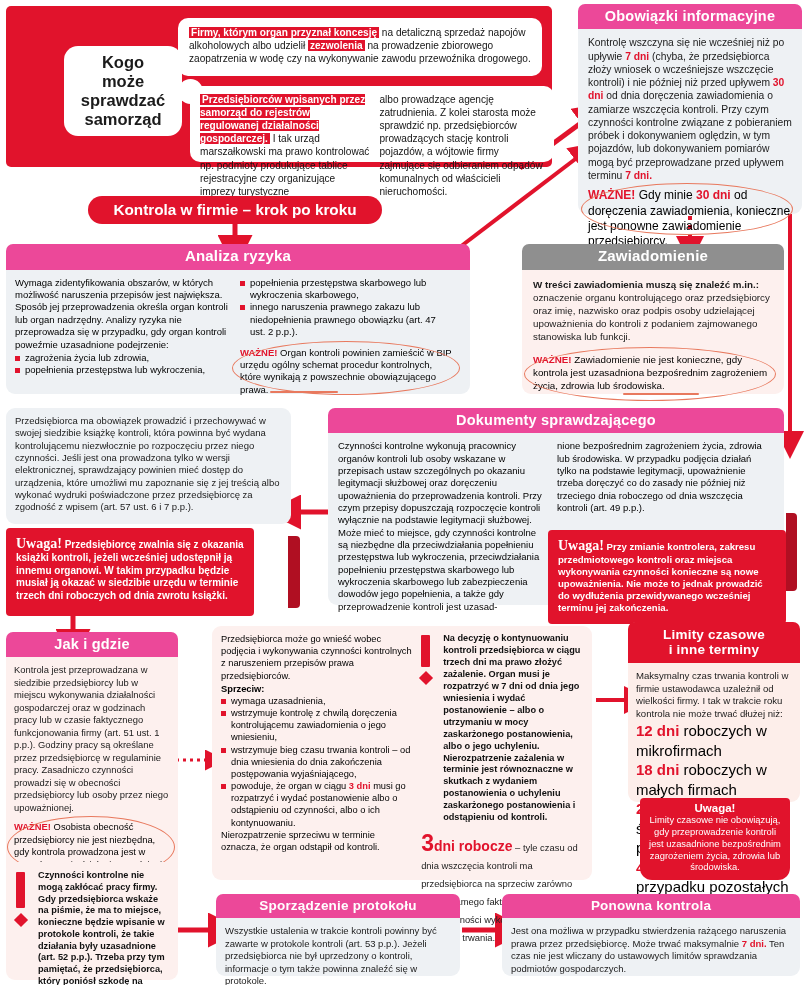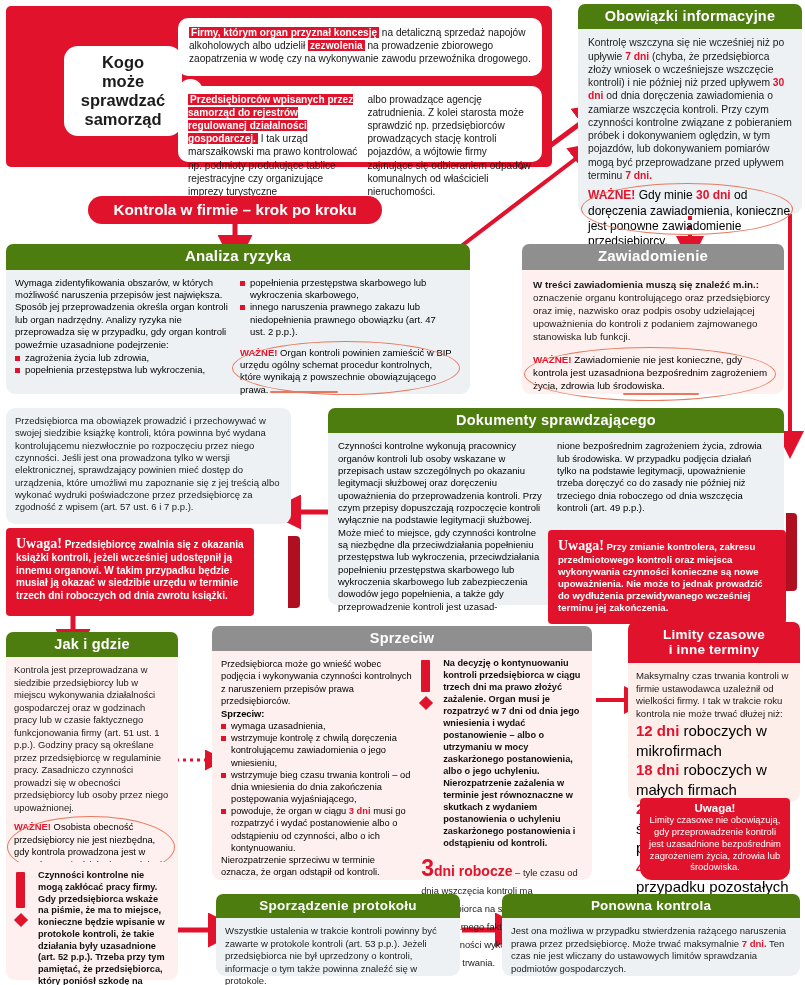--- a/index.html
+++ b/index.html
@@ -12,21 +12,21 @@
   #page { position: relative; width: 805px; height: 985px; }
 
   
   .card {
     position: absolute;
     background: #eef1f4;
     border-radius: 9px;
     overflow: visible;
   }
   .card-hd {
-    background: #4d7c0f;
+    background: #ec4899;
     color: #ffffff;
     font-weight: bold;
     text-align: center;
     border-radius: 7px 7px 0 0;
     letter-spacing: .2px;
     line-height: 1.12;
   }
   .card-hd.gray { background: #8f8f8f; }
   .card-hd.red  { background: #e1132c; border-radius: 7px 7px 0 0; }
   .card-bd {
@@ -150,21 +150,21 @@
 może
 sprawdzać
 samorząd</span>
     </div>
     <div id="kogo-dot"></div>
 
     <div class="white-box" style="left:172px; top:12px; width:364px; height:58px;">
       <span class="hl">Firmy, którym organ przyznał koncesję</span><span> na detaliczną sprzedaż napojów alkoholowych albo udzielił </span><span class="hl">zezwolenia</span><span> na prowadzenie zbiorowego zaopatrzenia w wodę czy na wykonywanie zawodu przewoźnika drogowego.</span>
     </div>
 
-    <div class="white-box" style="left:172px; top:80px; width:364px; height:76px; padding:7px 10px;">
+    <div class="white-box" style="left:184px; top:80px; width:364px; height:76px; padding:7px 10px;">
       <div style="display:flex; gap:9px;">
         <div style="width:176px;">
           <span class="hl">Przedsiębiorców wpisanych przez samorząd do rejestrów regulowanej działalności gospodarczej.</span><span> I tak urząd marszałkowski ma prawo kontrolować np. podmioty produkujące tablice rejestracyjne czy organizujące imprezy turystyczne</span>
         </div>
         <div style="width:170px;">albo prowadzące agencję zatrudnienia. Z kolei starosta może sprawdzić np. przedsiębiorców prowadzących stację kontroli pojazdów, a wójtowie firmy zajmujące się odbieraniem odpadów komunalnych od właścicieli nieruchomości.</div>
       </div>
     </div>
   </div>
 
   <div class="card" style="left:578px; top:4px; width:224px; height:210px; background:#eef1f4;">
@@ -252,21 +252,20 @@
 
   <div class="card pink" style="left:6px; top:862px; width:172px; height:118px;">
     <div class="excl" style="left:10px; top:10px; width:12px;">
       <div class="bar" style="height:36px;"></div>
       <div class="dia" style="margin-top:7px;"></div>
     </div>
     <div style="position:absolute; left:32px; top:8px; width:132px; font-size:9.2px; line-height:1.28; font-weight:bold; color:#111;">Czynności kontrolne nie mogą zakłócać pracy firmy. Gdy przedsiębiorca wskaże na piśmie, że ma to miejsce, konieczne będzie wpisanie w protokole kontroli, że takie działania były uzasadnione (art. 52 p.p.). Trzeba przy tym pamiętać, że przedsiębiorca, który poniósł szkodę na skutek czynności kontrolnych, może dochodzić odszkodowania.</div>
   </div>
 
   <div class="card pink" style="left:212px; top:626px; width:380px; height:254px;">
-    <div class="card-hd gray" style="font-size:14.5px; padding:4px 0 5px;">Sprzeciw</div>
     <div style="display:flex; padding:7px 9px 0; gap:9px;">
       <div style="width:196px; font-size:9.3px; line-height:1.31;">
         <div>Przedsiębiorca może go wnieść wobec podjęcia i wykonywania czynności kontrolnych z naruszeniem przepisów prawa przedsiębiorców.</div>
         <div style="font-weight:bold; margin-top:1px;">Sprzeciw:</div>
         <ul class="b">
           <li>wymaga uzasadnienia,</li>
           <li>wstrzymuje kontrolę z chwilą doręczenia kontrolującemu zawiadomienia o jego wniesieniu,</li>
           <li>wstrzymuje bieg czasu trwania kontroli – od dnia wniesienia do dnia zakończenia postępowania wyjaśniającego,</li>
           <li><span>powoduje, że organ w ciągu </span><span class="hl-r">3 dni</span><span> musi go rozpatrzyć i wydać postanowienie albo o odstąpieniu od czynności, albo o ich kontynuowaniu.</span></li>
         </ul>

